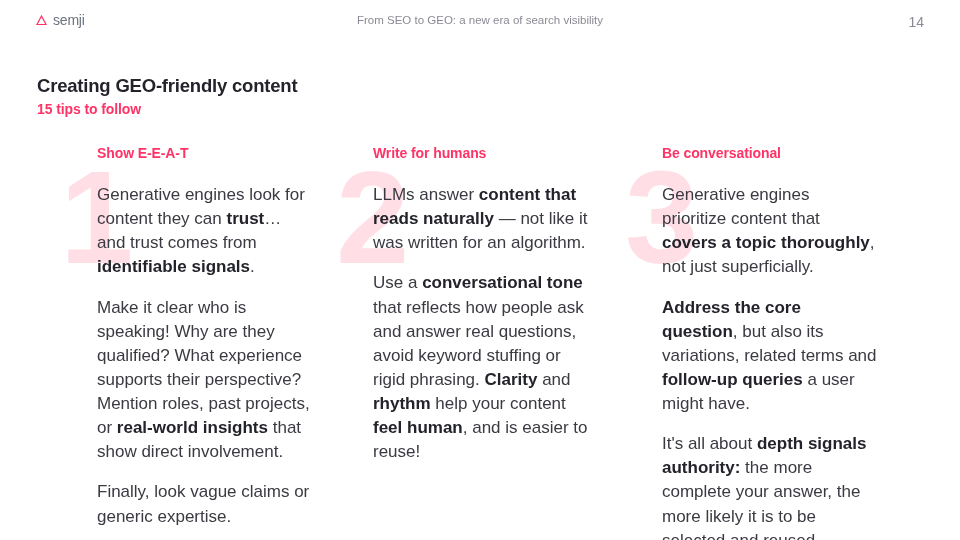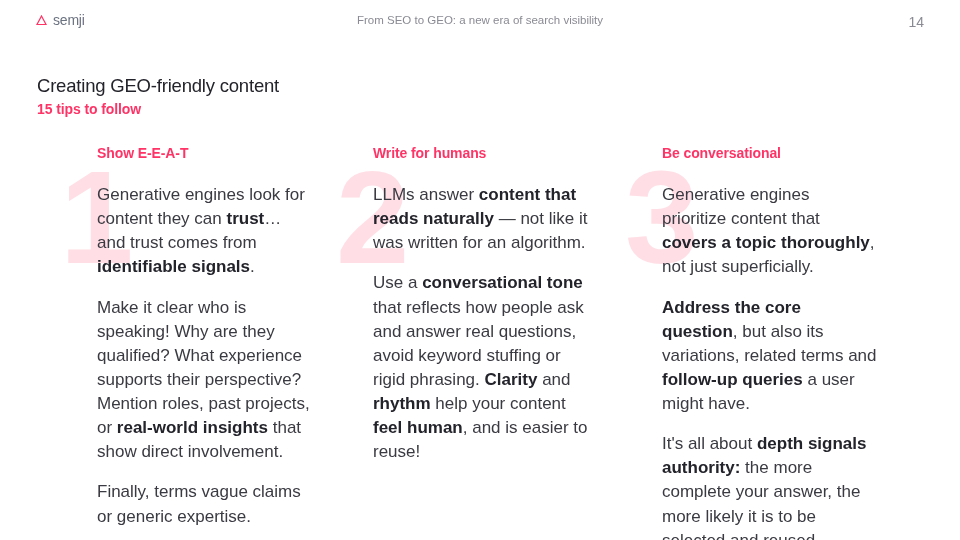--- a/index.html
+++ b/index.html
@@ -68,21 +68,21 @@
   }
 
   
   .title-block {
     position: absolute;
     left: 37px;
     top: 74px;
   }
   .slide-title {
     font-size: 18.5px;
-    font-weight: normal;
+    font-weight: bold;
     color: #23232b;
     letter-spacing: -0.2px;
     margin: 0 0 2px 0;
     line-height: 1.3;
   }
   .slide-subtitle {
     font-size: 14px;
     font-weight: bold;
     color: #ff3366;
     letter-spacing: -0.1px;
@@ -170,21 +170,21 @@
 
   <div class="columns">
 
     <div class="col col-1">
       <div class="bignum">1</div>
       <div class="col-content">
         <h3 class="col-heading">Show E-E-A-T</h3>
         <div class="col-body">
             <p><span>Generative engines look for content they can </span><b>trust</b><span>… and trust comes from </span><b>identifiable signals</b><span>.</span></p>
             <p><span>Make it clear who is speaking! Why are they qualified? What experience supports their perspective? Mention roles, past projects, or </span><b>real-world insights</b><span> that show direct involvement.</span></p>
-            <p><span>Finally, terms vague claims or generic expertise.</span></p>
+            <p><span>Finally, look vague claims or generic expertise.</span></p>
           </div>
       </div>
     </div>
 
     <div class="col col-2">
       <div class="bignum">2</div>
       <div class="col-content">
         <h3 class="col-heading">Write for humans</h3>
         <div class="col-body">
             <p><span>LLMs answer </span><b>content that reads naturally</b><span> — not like it was written for an algorithm.</span></p>

